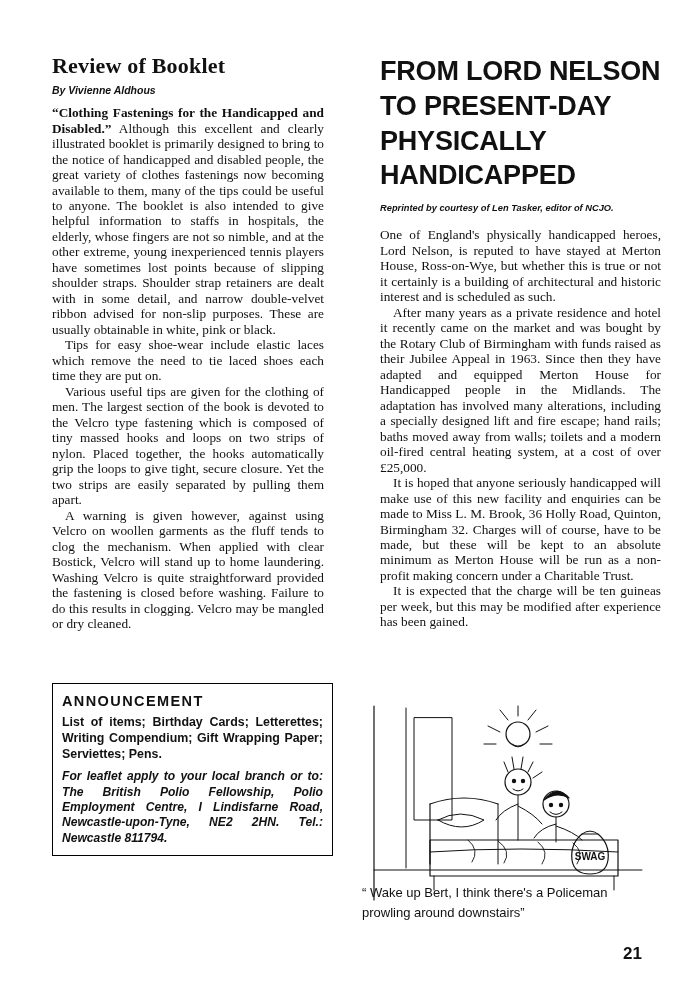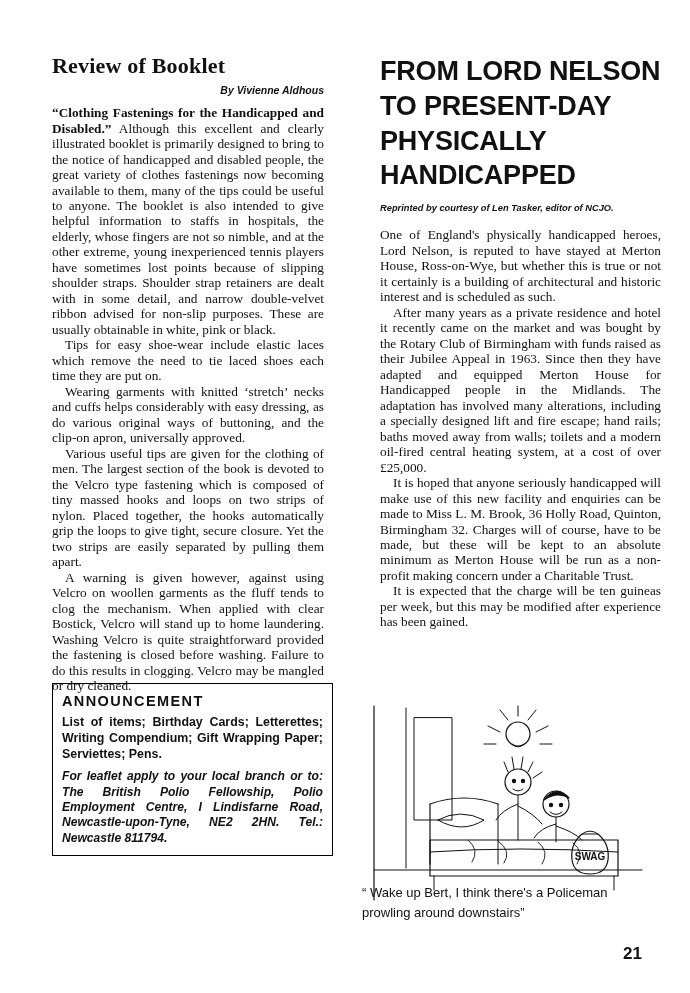--- a/index.html
+++ b/index.html
@@ -36,21 +36,20 @@
     letter-spacing: 0.2px;
     margin: 0 0 7px 0;
     line-height: 1.05;
   }
   .byline {
     font-family: "Liberation Sans", sans-serif;
     font-weight: bold;
     font-style: italic;
     font-size: 10.5px;
     margin: 0 0 9px 0;
-    text-align: right;
   }
   .body-text {
     font-size: 13.3px;
     line-height: 1.165;
     text-align: justify;
     margin: 0;
   }
   .body-text p {
     margin: 0;
     text-indent: 13px;
@@ -163,21 +162,20 @@
 <body>
 
 <div class="page">
 
   <div class="left-col">
     <h1 class="review-title">Review of Booklet</h1>
     <div class="byline">By Vivienne Aldhous</div>
     <div class="body-text">
       <p class="first"><span class="lead-bold">“Clothing Fastenings for the Handicapped and Disabled.”</span> <span>Although this excellent and clearly illustrated booklet is primarily designed to bring to the notice of handicapped and disabled people, the great variety of clothes fastenings now becoming available to them, many of the tips could be useful to anyone.  The booklet is also intended to give helpful information to staffs in hospitals, the elderly, whose fingers are not so nimble, and at the other extreme, young inexperienced tennis players have sometimes lost points because of slipping shoulder straps.  Shoulder strap retainers are dealt with in some detail, and narrow double-velvet ribbon advised for non-slip purposes.    These are usually obtainable in white, pink or black.</span></p>
       <p>Tips for easy shoe-wear include elastic laces which remove the need to tie laced shoes each time they are put on.</p>
-      <p>Wearing garments with knitted ‘stretch’ necks and cuffs helps considerably with easy dressing, as do various original ways of buttoning, and the clip-on apron, universally approved.</p>
       <p>Various useful tips are given for the clothing of men.  The largest section of the book is devoted to the Velcro type fastening which is composed of tiny massed hooks and loops on two strips of nylon.  Placed together, the hooks automatically grip the loops to give tight, secure closure.  Yet the two strips are easily separated by pulling them apart.</p>
       <p>A warning is given however, against using Velcro on woollen garments as the fluff tends to clog the mechanism.  When applied with clear Bostick, Velcro will stand up to home laundering.  Washing Velcro is quite straightforward provided the fastening is closed before washing.  Failure to do this results in clogging.  Velcro may be mangled or dry cleaned.</p>
     </div>
   </div>
 
   <div class="announcement">
     <h3>ANNOUNCEMENT</h3>
     <div class="ann-body">
       <p>List of items;  Birthday Cards;  Letterettes;  Writing Compendium;  Gift Wrapping Paper;  Serviettes;  Pens.</p>
     </div>

